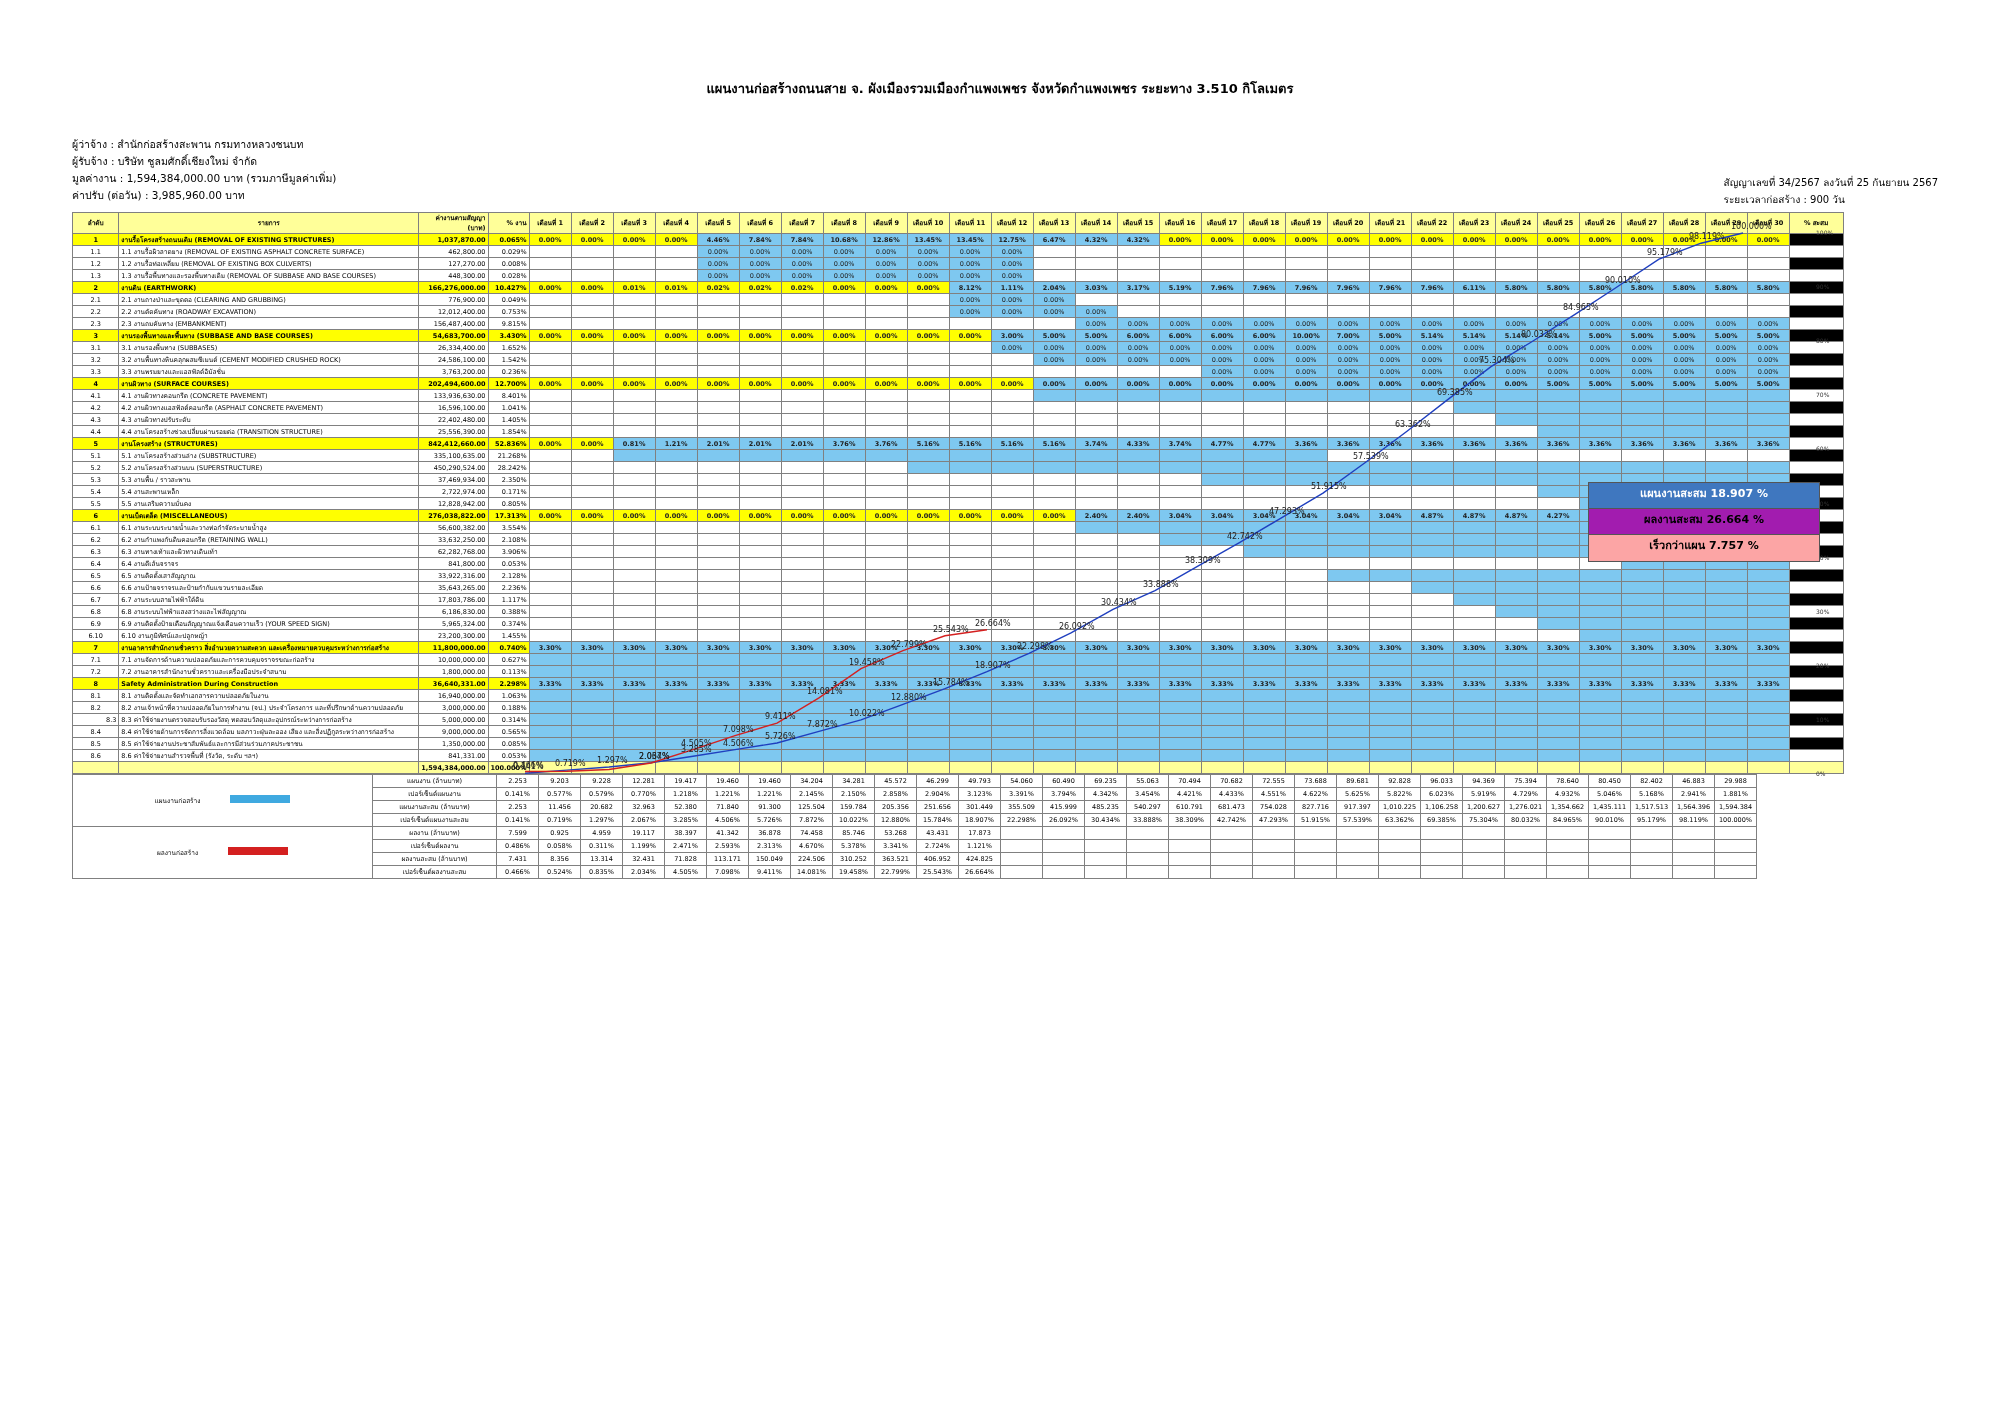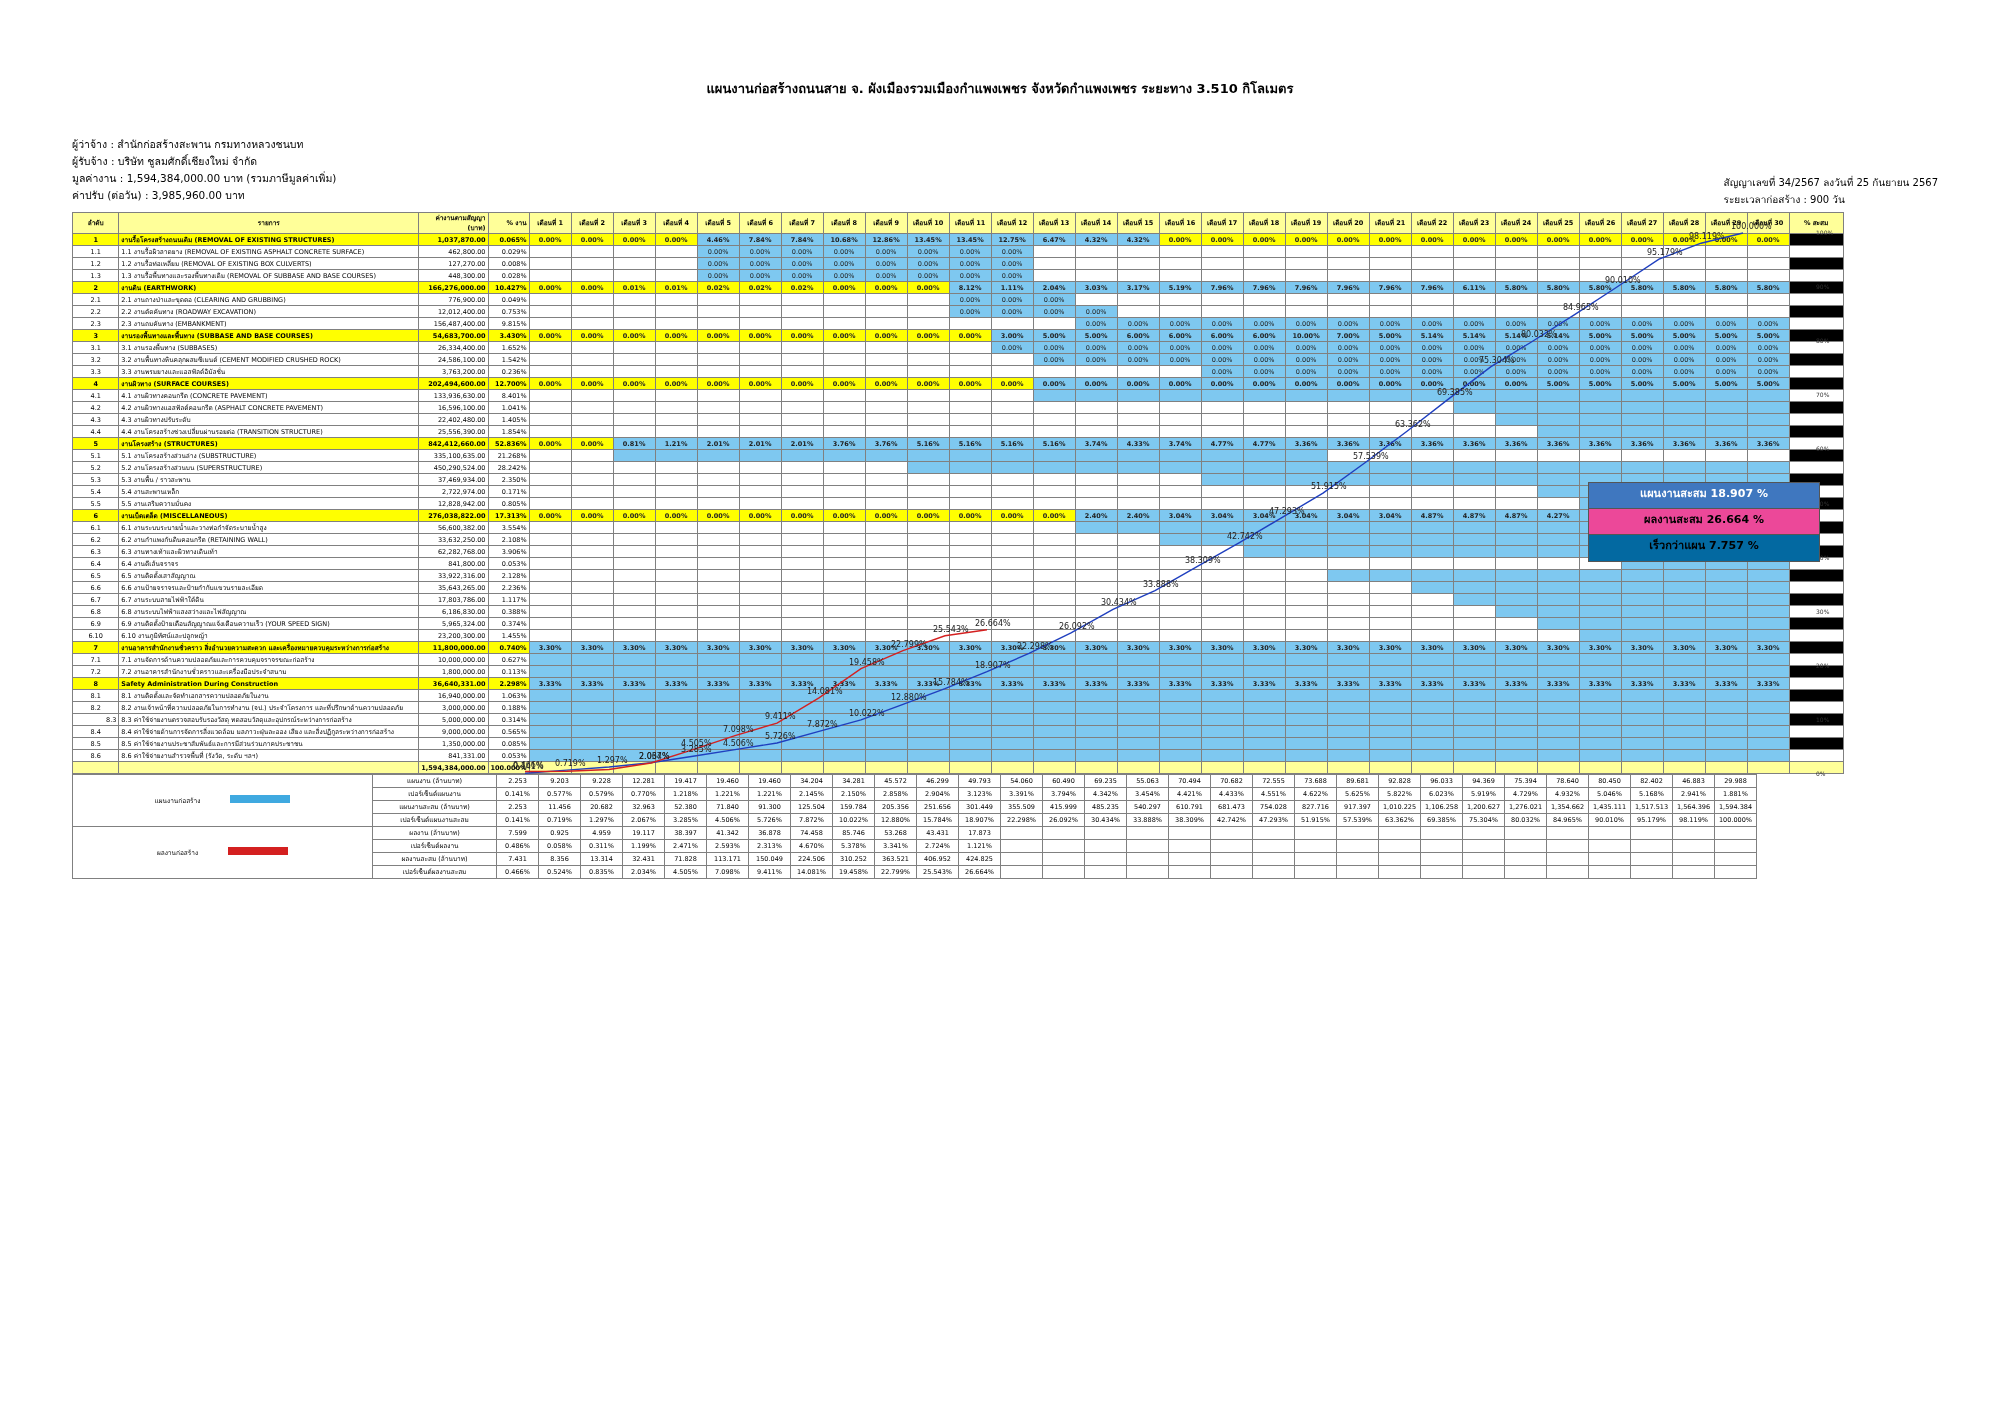--- a/index.html
+++ b/index.html
@@ -19,22 +19,22 @@
   .mon{width:42px;text-align:center;}
   .grp{background:#ffff00;font-weight:bold;}
   .cellpct{font-size:5.5px;text-align:center;color:#222;}
   .bar{background:#7ec8f0;}
   .tot-row td{background:#ffff99;font-weight:bold;}
   .c-cum{width:54px;text-align:center;}
   .chart{position:absolute;left:0;top:0;pointer-events:none;}
   .legendbox{position:absolute;border:1px solid #555;font-size:11px;text-align:center;font-weight:bold;line-height:22px;}
   .lg1{background:#2db34a;color:#000;}
   .lg2{background:#3f77bf;color:#fff;}
-  .lg3{background:#ec4899;color:#000;}
-  .lg4{background:#0369a1;color:#000;}
+  .lg3{background:#a21caf;color:#000;}
+  .lg4{background:#fca5a5;color:#000;}
   .bottom{position:absolute;left:72px;}
   .bottom td{border:0.5px solid #808080;font-size:6.5px;height:13px;padding:0 2px;box-sizing:border-box;}
   .lbl{width:300px;text-align:center;}
   .lbl2{width:124px;text-align:center;}
   .val{width:42px;text-align:center;}
   .sw{display:inline-block;width:60px;height:8px;}
   .axis-lbl{position:absolute;font-size:6px;color:#333;}
 </style>
 </head>
 <body>

